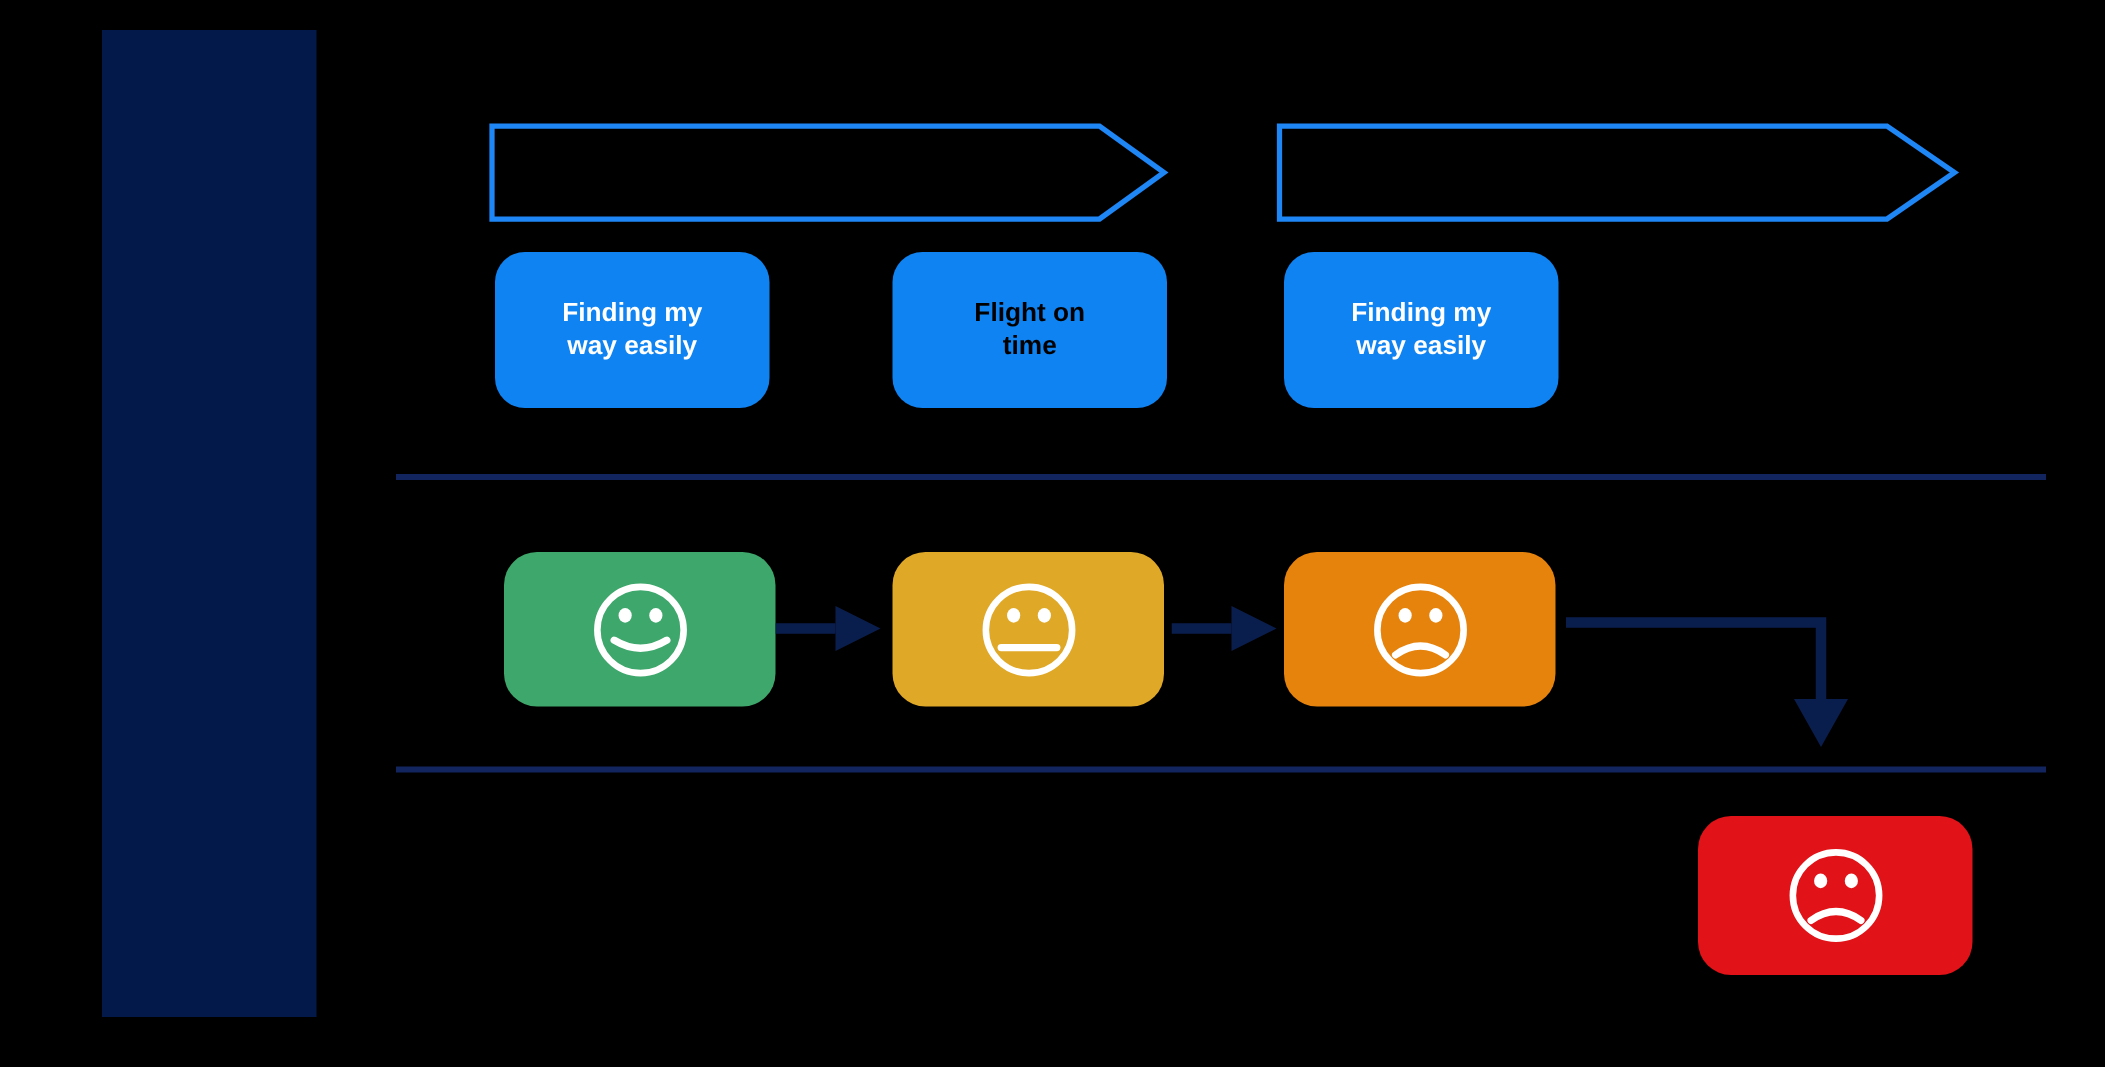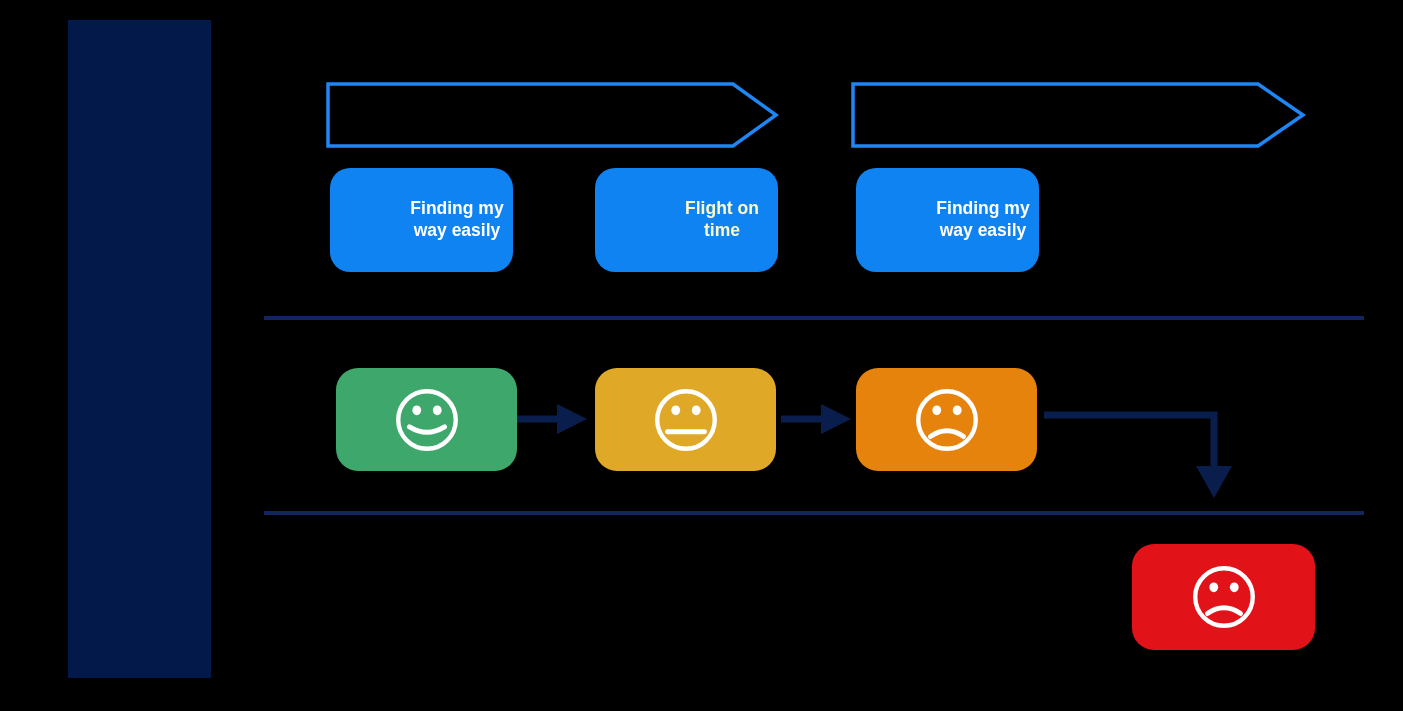--- a/index.html
+++ b/index.html
@@ -16,21 +16,21 @@
   .stage-bar {
     left: 68px; top: 20px;
     width: 143px; height: 658px;
   }
 
   .chevron-svg { display: block; }
 
   .touchpoint-card {
     top: 168px; height: 104px; width: 183px;
     border-radius: 20px;
-    display: flex; align-items: center; justify-content: flex-end;
+    display: flex; align-items: center; justify-content: center;
   }
   .touchpoint-card.c1 { left: 330px; }
   .touchpoint-card.c2 { left: 595px; }
   .touchpoint-card.c3 { left: 856px; }
   .touchpoint-label {
     width: 112px;
     text-align: center;
     font-size: 17.5px;
     font-weight: 700;
     line-height: 1.25;
@@ -70,21 +70,21 @@
   </svg>
 
   <svg class="abs chevron-svg" style="left:849px; top:80px;" width="460" height="72">
     <polygon points="4,4 409,4 454,35 409,66 4,66" fill="none" stroke-width="3.5" stroke="#1e86f5"></polygon>
   </svg>
 
   <div class="abs touchpoint-card c1" style="background-color: rgb(15, 131, 242);">
     <div class="touchpoint-label" style="color: rgb(255, 255, 255);">Finding my way easily</div>
   </div>
   <div class="abs touchpoint-card c2" style="background-color: rgb(15, 131, 242);">
-    <div class="touchpoint-label" style="color: #fef9c3;">Flight on time</div>
+    <div class="touchpoint-label" style="color: #000000;">Flight on time</div>
   </div>
   <div class="abs touchpoint-card c3" style="background-color: rgb(15, 131, 242);">
     <div class="touchpoint-label" style="color: rgb(255, 255, 255);">Finding my way easily</div>
   </div>
 
   <div class="abs divider d1" style="background-color: rgb(19, 37, 94);"></div>
   <div class="abs divider d2" style="background-color: rgb(19, 37, 94);"></div>
 
   <div class="abs sentiment-card s1" style="background-color: rgb(62, 167, 107);">
     <svg width="78" height="78" viewBox="-40 -40 80 80">

